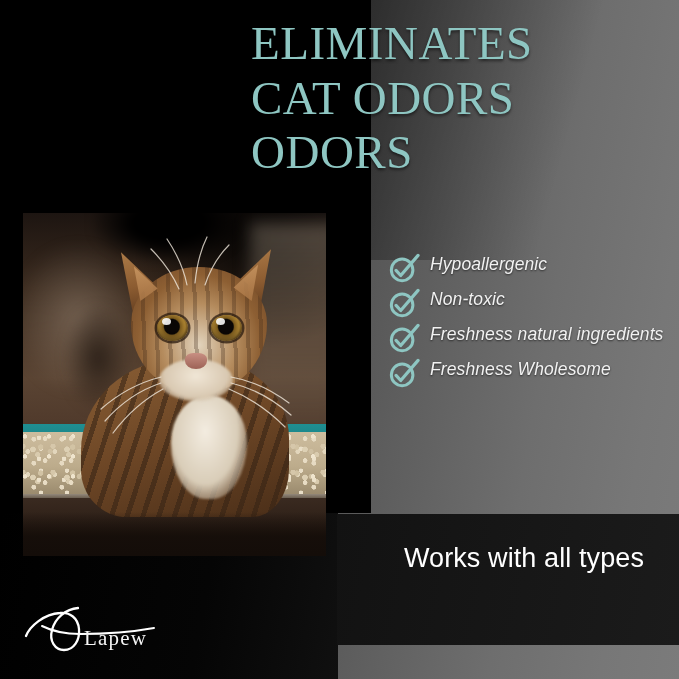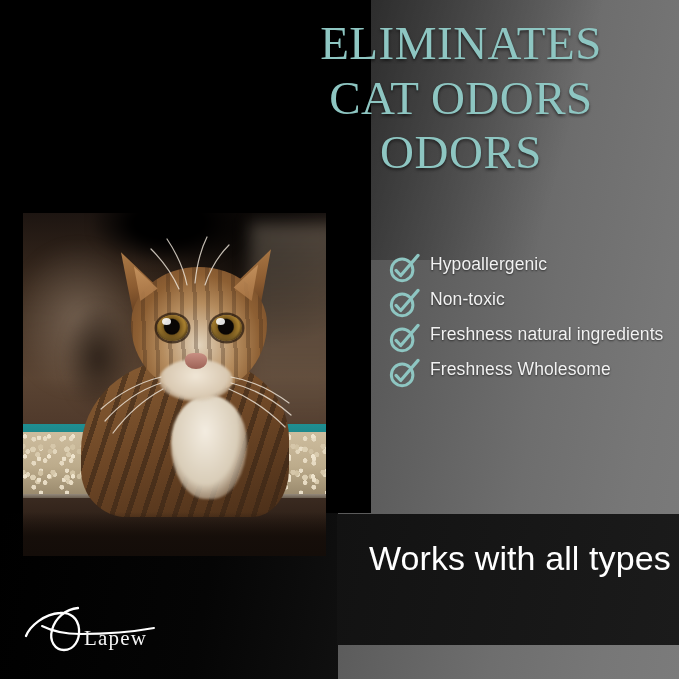--- a/index.html
+++ b/index.html
@@ -52,36 +52,37 @@
     background: linear-gradient(105deg, rgba(0,0,0,0.45) 0%, rgba(0,0,0,0.0) 62%);
     pointer-events: none;
   }
 
   
   .headline {
     position: absolute;
     right: 8px;
     top: 16px;
     width: 420px;
-    text-align: center;
+    text-align: left;
     font-family: "Liberation Serif", "DejaVu Serif", serif;
     color: #8ec6c2;
     font-size: 47px;
     line-height: 1.16;
     letter-spacing: 0.5px;
     text-shadow: 0 2px 3px rgba(0,0,0,0.55);
   }
   .headline .hl-line { display: block; white-space: nowrap; }
 
   
   .benefits {
     position: absolute;
     left: 388px;
     top: 252px;
     width: 288px;
+    font-style: italic;
   }
   .benefit-row {
     display: flex;
     align-items: flex-start;
     margin-bottom: 4px;
   }
   .check-icon {
     flex: 0 0 auto;
     width: 32px;
     height: 30px;
@@ -103,24 +104,25 @@
     top: 514px;
     width: 342px;
     height: 131px;
     background: linear-gradient(100deg, #121212 0%, #171717 55%, #1b1b1b 100%);
     box-sizing: border-box;
     padding: 24px 0 0 32px;
   }
   .callout-line {
     display: block;
     color: #ffffff;
-    font-size: 34px;
+    font-size: 27px;
     line-height: 41px;
     white-space: nowrap;
     letter-spacing: 0.1px;
+    text-align: center;
   }
 
   
   .photo {
     position: absolute;
     left: 23px;
     top: 213px;
     width: 303px;
     height: 343px;
     overflow: hidden;

